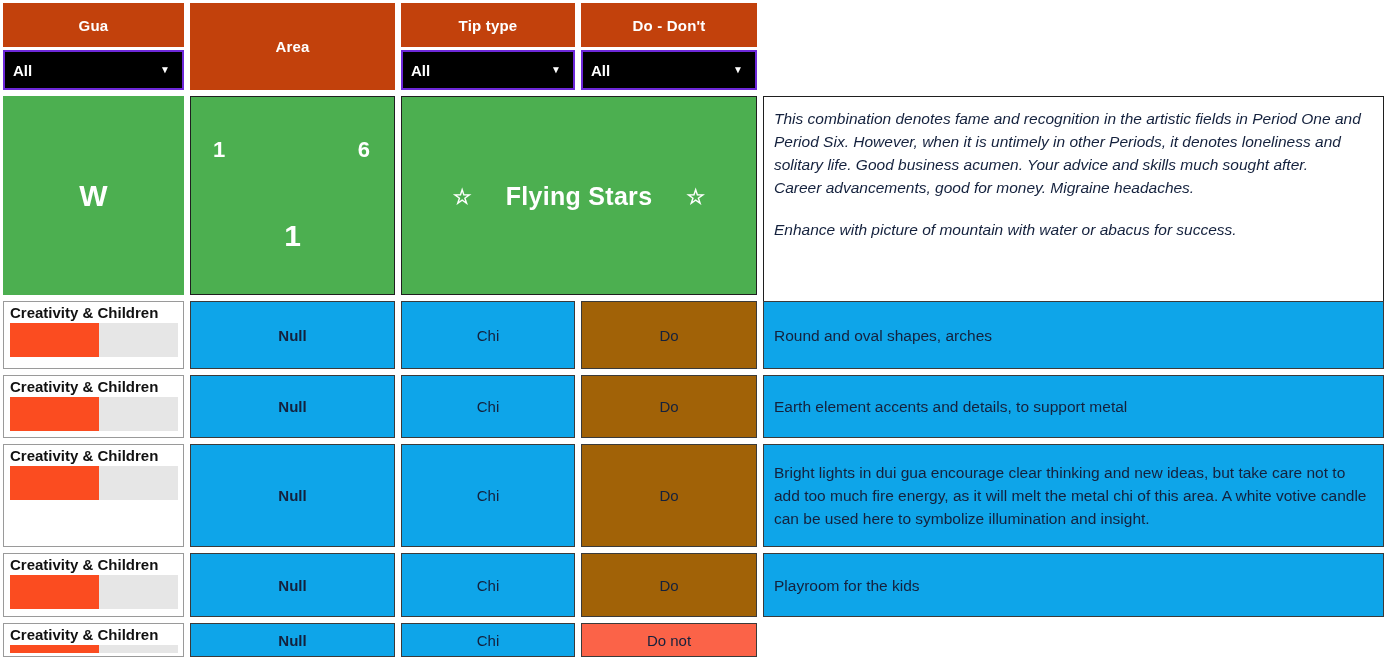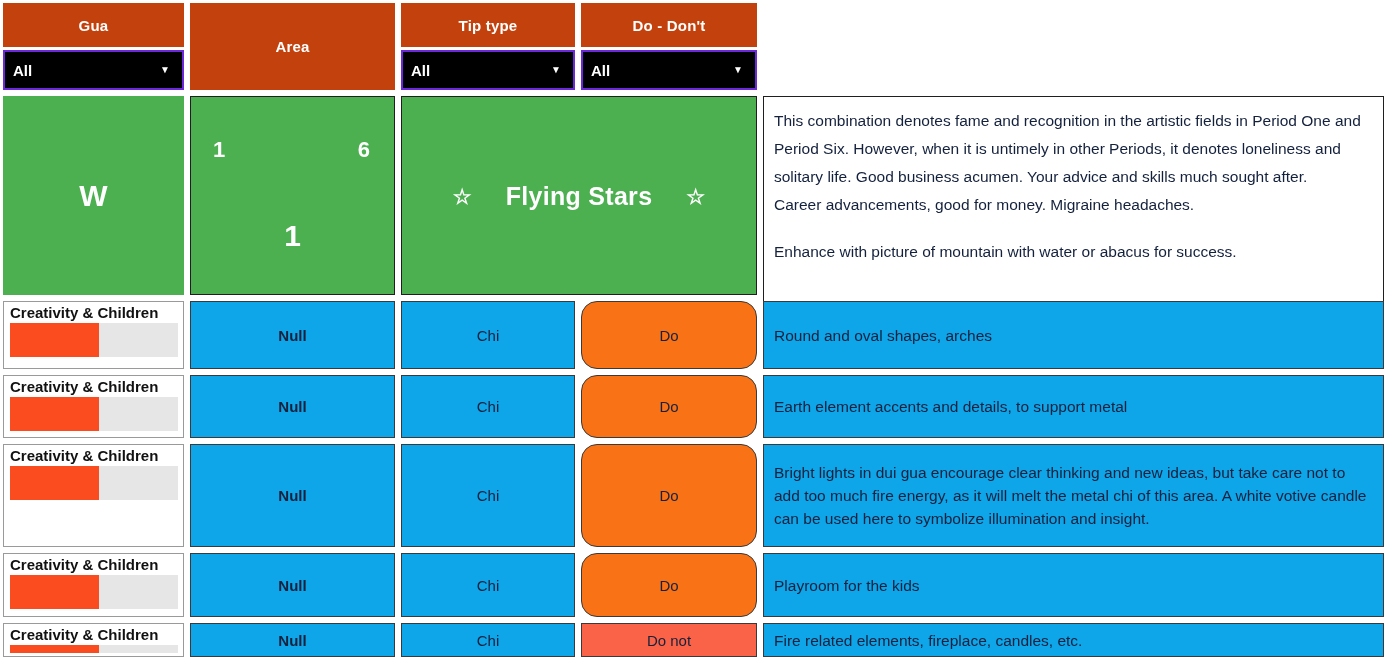--- a/index.html
+++ b/index.html
@@ -122,21 +122,22 @@
   .desc-feature {
     padding: 3px;
     height: 205px;
   }
   .desc-feature-inner {
     border: 1px solid #1f1f1f;
     height: 245px;
     padding: 10px 12px 8px 10px;
     color: #14213d;
     font-size: 15.5px;
-    line-height: 28px;
+    line-height: 23px;
+    font-style: italic;
   }
   .desc-feature-inner p { margin: 0; }
   .desc-feature-inner p.spaced { margin-top: 19px; }
 
   
   .data-row { width: 1387px; display: flex; }
 
   .dcell {
     padding: 3px;
     display: flex;
@@ -176,21 +177,21 @@
     margin: 0 5px 3px 6px;
     background: #e6e6e6;
     position: relative;
   }
   .gua-bar-fill {
     position: absolute;
     left: 0; top: 0; bottom: 0;
     background: #FB4C20;
   }
 
-  .dod-inner.do     { background: #f97316; border-radius: 16px; }
+  .dod-inner.do     { background: #a16207; }
   .dod-inner.donot  { background: #FB6348; }
 
   .desc-inner {
     justify-content: flex-start;
     align-items: center;
     text-align: left;
     padding: 8px 12px 8px 10px;
     line-height: 23px;
     font-size: 15.5px;
   }
@@ -370,19 +371,16 @@
         </div>
         <div class="dcell c-area">
           <div class="dcell-inner bold">Null</div>
         </div>
         <div class="dcell c-tip">
           <div class="dcell-inner">Chi</div>
         </div>
         <div class="dcell c-dod">
           <div class="dcell-inner dod-inner donot">Do not</div>
         </div>
-        <div class="dcell c-desc">
-          <div class="dcell-inner desc-inner">Fire related elements, fireplace, candles, etc.</div>
-        </div>
       </div>
     </div>
 
 </div>
 
 </body></html>

